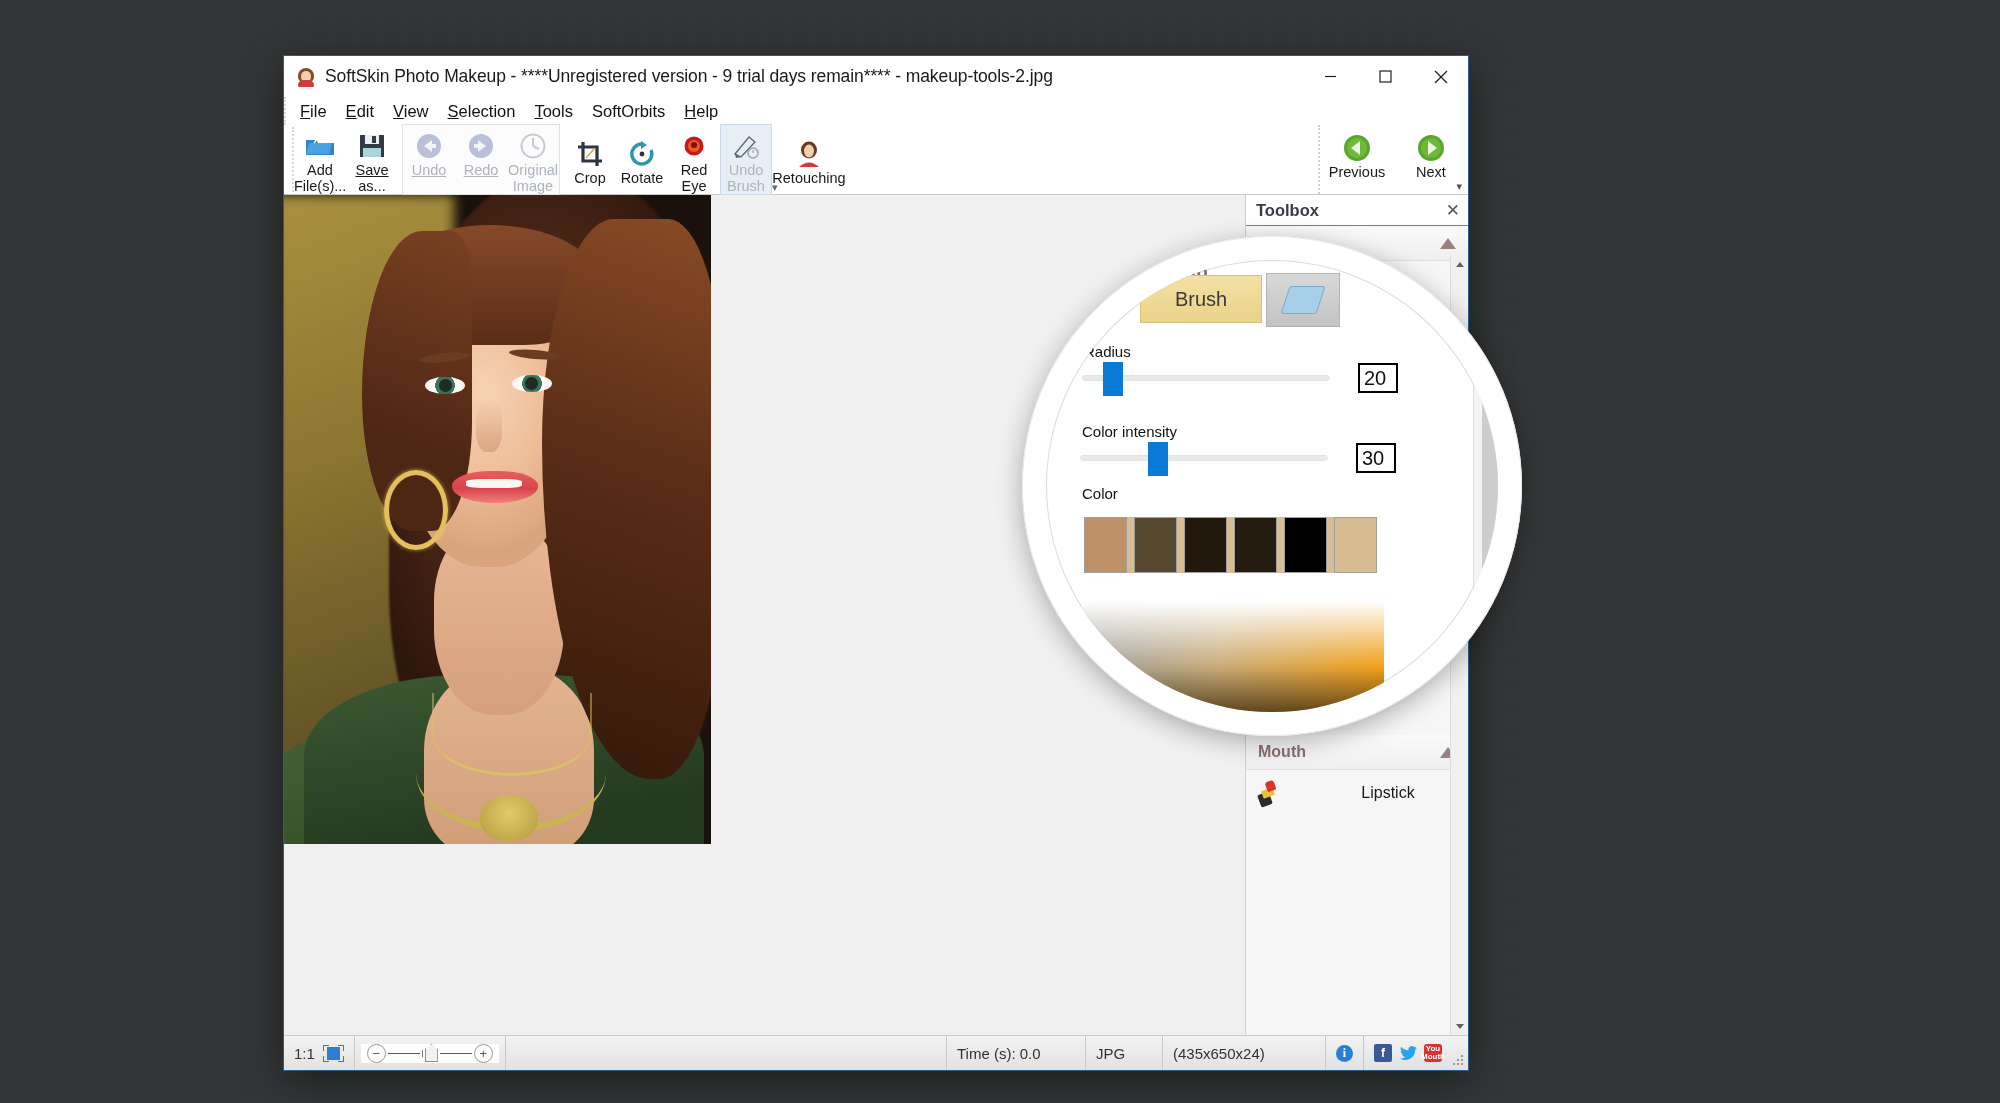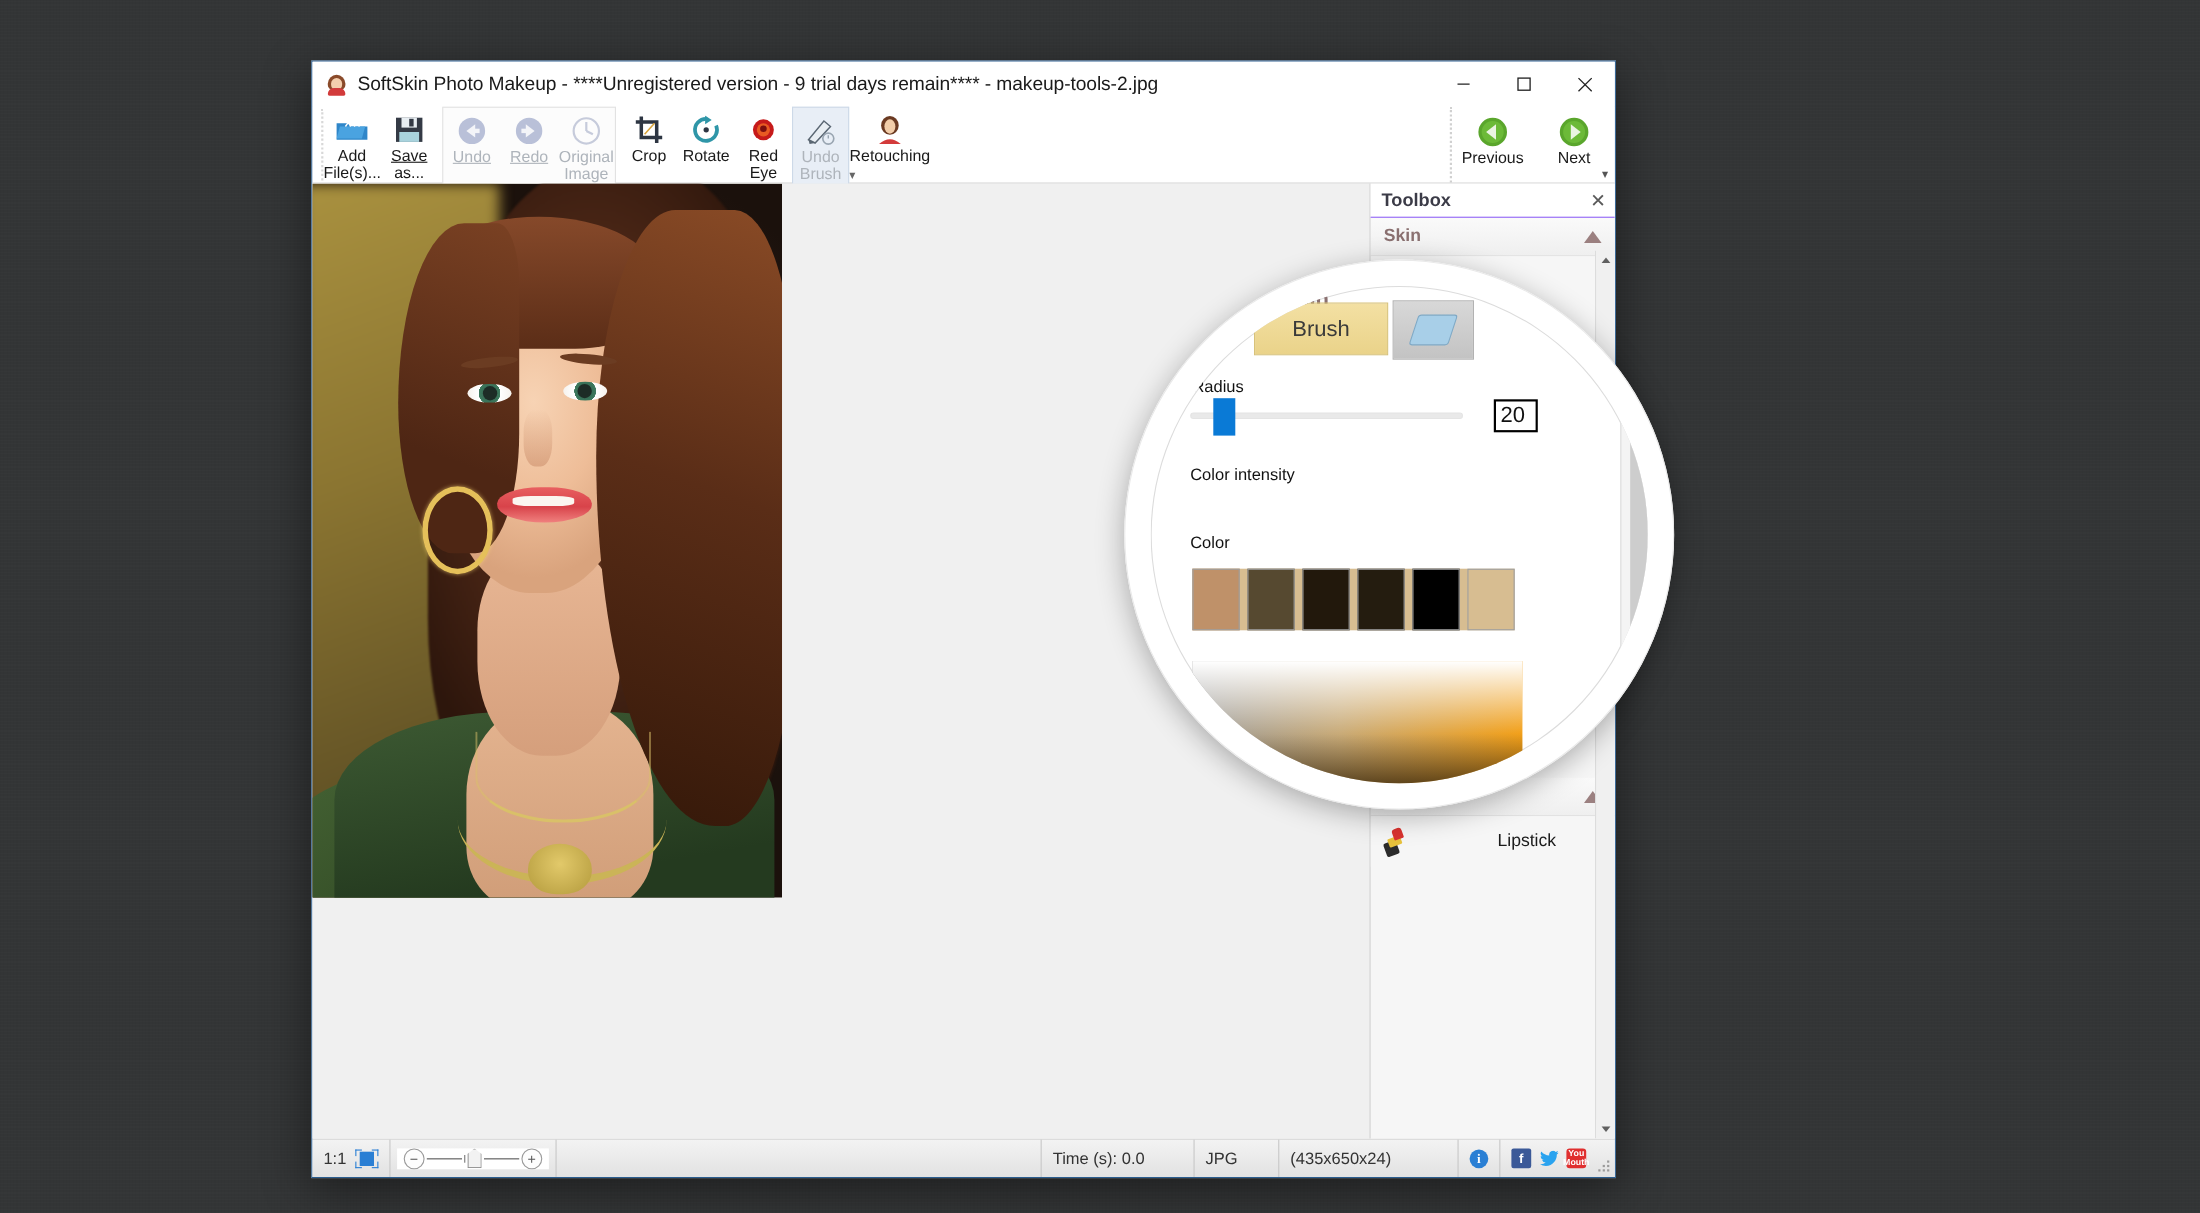--- a/index.html
+++ b/index.html
@@ -76,21 +76,21 @@
   .menu-item {
     font-size: 16.5px; color: #111; margin-right: 19px;
     white-space: nowrap; cursor: default;
   }
   .menu-item u { text-decoration: underline; }
 
   
   #ribbon {
     flex: 0 0 70px; height: 70px;
     background: #ffffff;
-    display: flex; align-items: flex-start;
+    display: flex; align-items: center;
     position: relative;
     border-bottom: 1px solid #c9c9c9;
     padding-left: 10px;
     box-sizing: border-box;
   }
   #ribbon:before{
     content:""; position:absolute; left:8px; top:2px; bottom:2px; width:0;
     border-left:2px dotted #d8d8d8;
   }
   .tb-group { display: flex; align-items: stretch; }
@@ -453,20 +453,29 @@
       </div>
       <div class="win-btn" id="win-close">
         <svg width="14" height="14" viewBox="0 0 14 14">
             <line x1="1" y1="1" x2="13" y2="13" stroke="#222" stroke-width="1.2"></line>
             <line x1="13" y1="1" x2="1" y2="13" stroke="#222" stroke-width="1.2"></line>
           </svg>
       </div>
     </div>
   </div>
 
+  <div id="menu-bar">
+    <div class="menu-item"><u>F</u><span>ile</span></div>
+    <div class="menu-item"><u>E</u><span>dit</span></div>
+    <div class="menu-item"><u>V</u><span>iew</span></div>
+    <div class="menu-item"><u>S</u><span>election</span></div>
+    <div class="menu-item"><u>T</u><span>ools</span></div>
+    <div class="menu-item">SoftOrbits</div>
+    <div class="menu-item"><u>H</u><span>elp</span></div>
+  </div>
 
   <div id="ribbon">
 
     <div class="tb-item">
       <div class="tb-ico">
         <svg width="30" height="24" viewBox="0 0 30 24">
           <path d="M1 6 h10 l2.5 3 H29 v12 H1 Z" fill="#2f86c9"></path>
           <path d="M4 9 h23 l-3 11 H1 Z" fill="#4aa3e0"></path>
           <g stroke="#ffffff" stroke-width="1.3">
             <line x1="9" y1="9" x2="14" y2="2"></line>
@@ -753,20 +762,26 @@
 
       <div class="mg-label" style="position:absolute; left:140px; top:92px;">Radius</div>
       <div class="mg-sliderrow" style="left:138px; top:112px; gap:28px;">
         <div class="mg-track">
           <div class="mg-thumb" id="radius-thumb" style="left: 19.76px;"></div>
         </div>
         <div class="mg-num">20</div>
       </div>
 
       <div class="mg-label" style="position:absolute; left:138px; top:172px;">Color intensity</div>
+      <div class="mg-sliderrow" style="left:136px; top:192px; gap:28px;">
+        <div class="mg-track">
+          <div class="mg-thumb" id="intensity-thumb" style="left: 66.88px;"></div>
+        </div>
+        <div class="mg-num">30</div>
+      </div>
 
       <div class="mg-label" style="position:absolute; left:138px; top:234px;">Color</div>
       <div style="position: absolute; left: 140px; top: 266px; display: flex; gap: 7px; background: rgb(215, 189, 145);">
         <div class="mg-swatch" style="background: rgb(191, 145, 105);"></div>
         <div class="mg-swatch" style="background: rgb(86, 73, 48);"></div>
         <div class="mg-swatch" style="background: rgb(34, 24, 12);"></div>
         <div class="mg-swatch" style="background: rgb(36, 28, 15);"></div>
         <div class="mg-swatch" style="background: rgb(0, 0, 0);"></div>
         <div class="mg-swatch"></div>
       </div>

